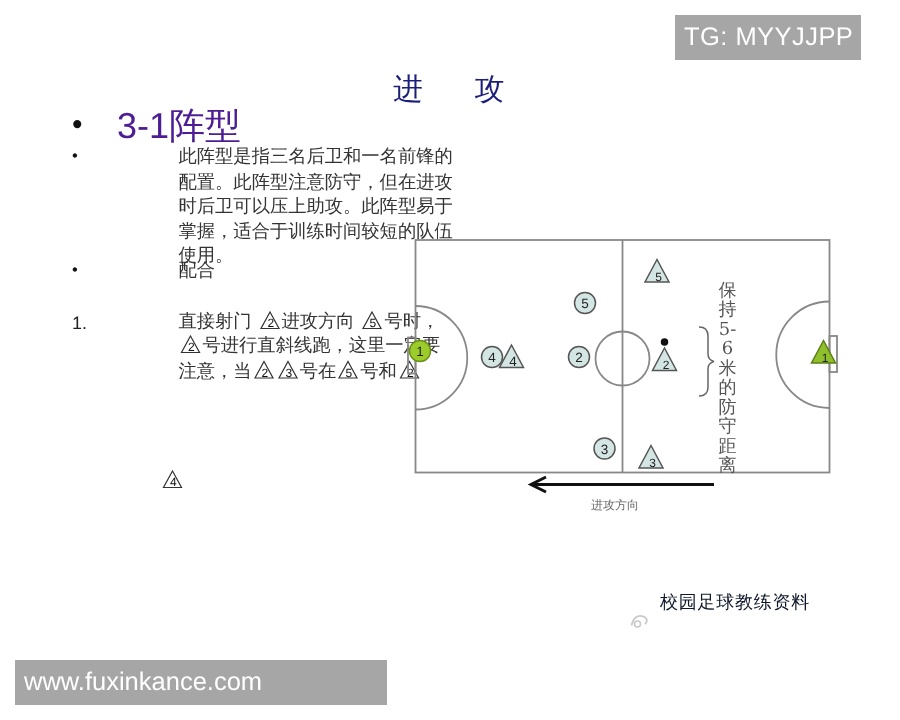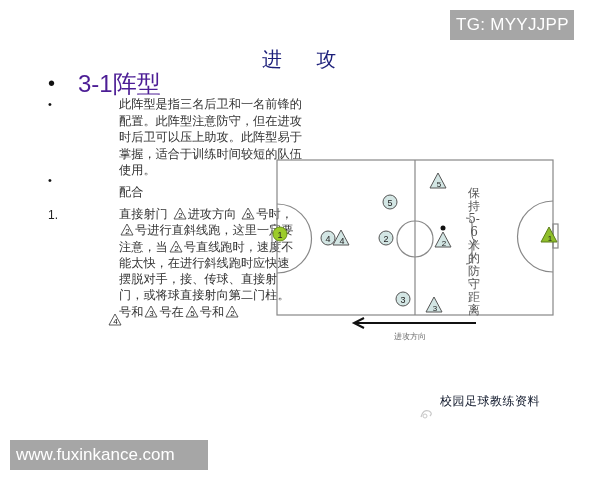--- a/index.html
+++ b/index.html
@@ -11,21 +11,21 @@
   }
   .abs { position: absolute; }
   .watermark-tag {
     position: absolute; left: 450px; top: 10px; width: 124px; height: 30px;
     background: #a6a6a6; color: #ffffff;
     font-family: "Liberation Sans", sans-serif; font-size: 17px;
     line-height: 30px; padding-left: 6px; box-sizing: border-box;
     letter-spacing: 0.3px;
   }
   .watermark-url {
-    position: absolute; left: 10px; top: 440px; width: 198px; height: 30px;
+    position: absolute; left: 10px; top: 440px; width: 248px; height: 30px;
     background: #a6a6a6; color: #ffffff;
     font-family: "Liberation Sans", sans-serif; font-size: 17px;
     line-height: 30px; padding-left: 6px; box-sizing: border-box;
   }
   .slide-title {
     position: absolute; left: 262px; top: 46px;
     font-family: "DejaVu Serif", serif; font-size: 20px; color: #1c1f7a;
     letter-spacing: 14px;
   }
   .bullet-dot { position: absolute; font-family: "Liberation Sans", sans-serif; color: #111; }
@@ -40,21 +40,21 @@
   .num { position: absolute; left: 48px; top: 208px; font-family: "Liberation Sans", sans-serif; font-size: 12px; color: #222; }
   .tri-inline {
     display: inline-block; position: relative; width: 14px; height: 13px; vertical-align: -2px; margin: 0 1px;
   }
   .tri-inline svg { position: absolute; left: 0; top: 0; }
   .pitch-wrap { position: absolute; left: 0; top: 0; width: 600px; height: 480px; }
   .direction-label {
     position: absolute; left: 394px; top: 331px; font-size: 8px; color: #666; text-align: center;
   }
   .vert-label {
-    position: absolute; left: 468px; top: 187px; width: 12px;
+    position: absolute; left: 479px; top: 187px; width: 12px;
     font-size: 12px; line-height: 13px; color: #555; text-align: center;
     word-break: break-all;
   }
   .brand {
     position: absolute; left: 418px; top: 393px;
     font-size: 12px; color: #0f172a; letter-spacing: 0.5px;
   }
   .brand-icon { position: absolute; left: 415px; top: 405px; }
 </style>
 </head>
@@ -65,39 +65,39 @@
 
 <div class="slide-title">进 攻</div>
 
 <div class="bullet-dot" style="left:48px; top:72px; font-size:20px;">•</div>
 <div class="heading">3-1阵型</div>
 
 <div class="bullet-dot" style="left:48px; top:98px; font-size:11px;">•</div>
 <div class="para" style="top:96px;">此阵型是指三名后卫和一名前锋的配置。此阵型注意防守，但在进攻时后卫可以压上助攻。此阵型易于掌握，适合于训练时间较短的队伍使用。</div>
 
 <div class="bullet-dot" style="left:48px; top:174px; font-size:11px;">•</div>
-<div class="para" style="top:184px;">配合</div>
+<div class="para" style="top:172px;">配合</div>
 
 <div class="num">1.</div>
 <div class="para" style="top:206px; width:178px; line-height:16.3px;">
   <span>直接射门</span>
   <span class="tri-inline"><svg width="14" height="13">
         <polygon points="7,1 13,12 1,12" fill="#fff" stroke="#333" stroke-width="0.8"></polygon>
         <text x="7.5" y="11" font-size="8" text-anchor="middle" font-family="Liberation Sans, sans-serif" fill="#111">2</text>
       </svg></span><span>进攻方向</span>
   <span class="tri-inline"><svg width="14" height="13">
         <polygon points="7,1 13,12 1,12" fill="#fff" stroke="#333" stroke-width="0.8"></polygon>
         <text x="7.5" y="11" font-size="8" text-anchor="middle" font-family="Liberation Sans, sans-serif" fill="#111">5</text>
       </svg></span><span>号时，</span><span class="tri-inline"><svg width="14" height="13">
         <polygon points="7,1 13,12 1,12" fill="#fff" stroke="#333" stroke-width="0.8"></polygon>
         <text x="7.5" y="11" font-size="8" text-anchor="middle" font-family="Liberation Sans, sans-serif" fill="#111">2</text>
       </svg></span><span>号进行直斜线跑，这里一定要注意，当</span><span class="tri-inline"><svg width="14" height="13">
         <polygon points="7,1 13,12 1,12" fill="#fff" stroke="#333" stroke-width="0.8"></polygon>
         <text x="7.5" y="11" font-size="8" text-anchor="middle" font-family="Liberation Sans, sans-serif" fill="#111">2</text>
-      </svg></span><span>号直线跑时，速度不能太快，在进行斜线跑时应快速摆脱对手，接、传球、直接射门，或将球直接射向第二门柱。　号和</span><span class="tri-inline"><svg width="14" height="13">
+      </svg></span><span class="tri-inline"><svg width="14" height="13">
         <polygon points="7,1 13,12 1,12" fill="#fff" stroke="#333" stroke-width="0.8"></polygon>
         <text x="7.5" y="11" font-size="8" text-anchor="middle" font-family="Liberation Sans, sans-serif" fill="#111">3</text>
       </svg></span><span>号在</span><span class="tri-inline"><svg width="14" height="13">
         <polygon points="7,1 13,12 1,12" fill="#fff" stroke="#333" stroke-width="0.8"></polygon>
         <text x="7.5" y="11" font-size="8" text-anchor="middle" font-family="Liberation Sans, sans-serif" fill="#111">5</text>
       </svg></span><span>号和</span><span class="tri-inline"><svg width="14" height="13">
         <polygon points="7,1 13,12 1,12" fill="#fff" stroke="#333" stroke-width="0.8"></polygon>
         <text x="7.5" y="11" font-size="8" text-anchor="middle" font-family="Liberation Sans, sans-serif" fill="#111">2</text>
       </svg></span>
 </div>

